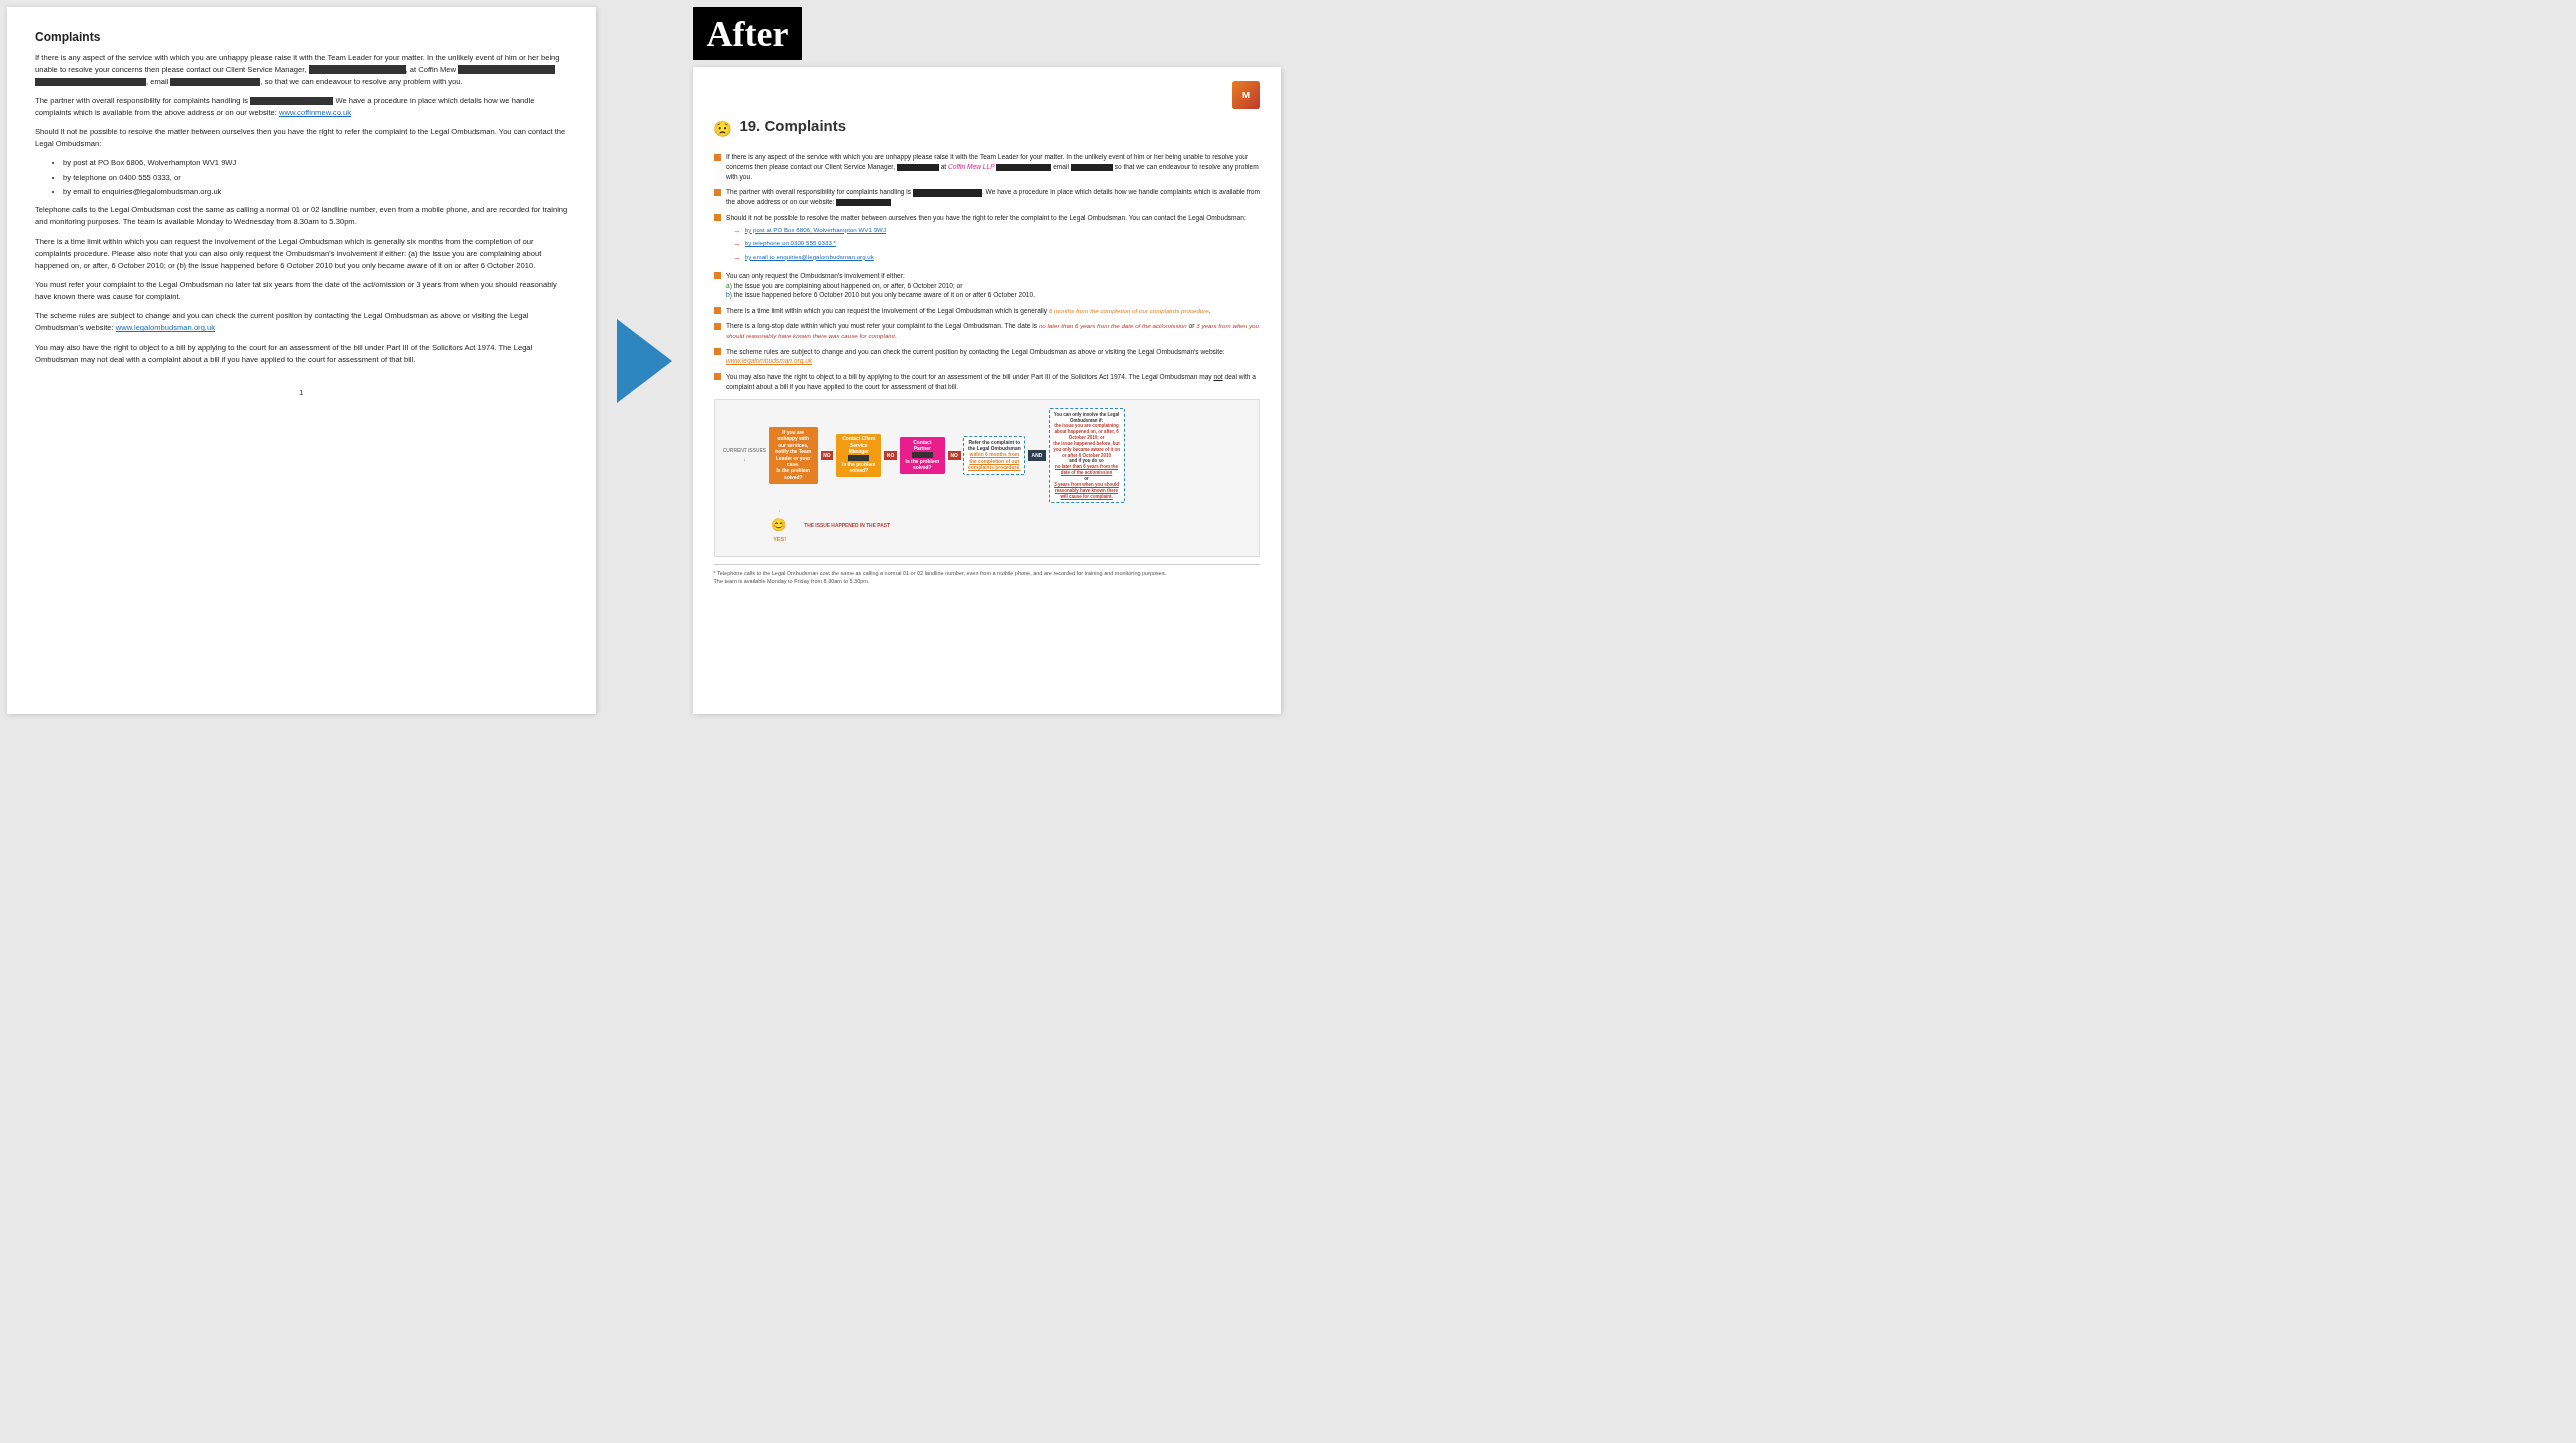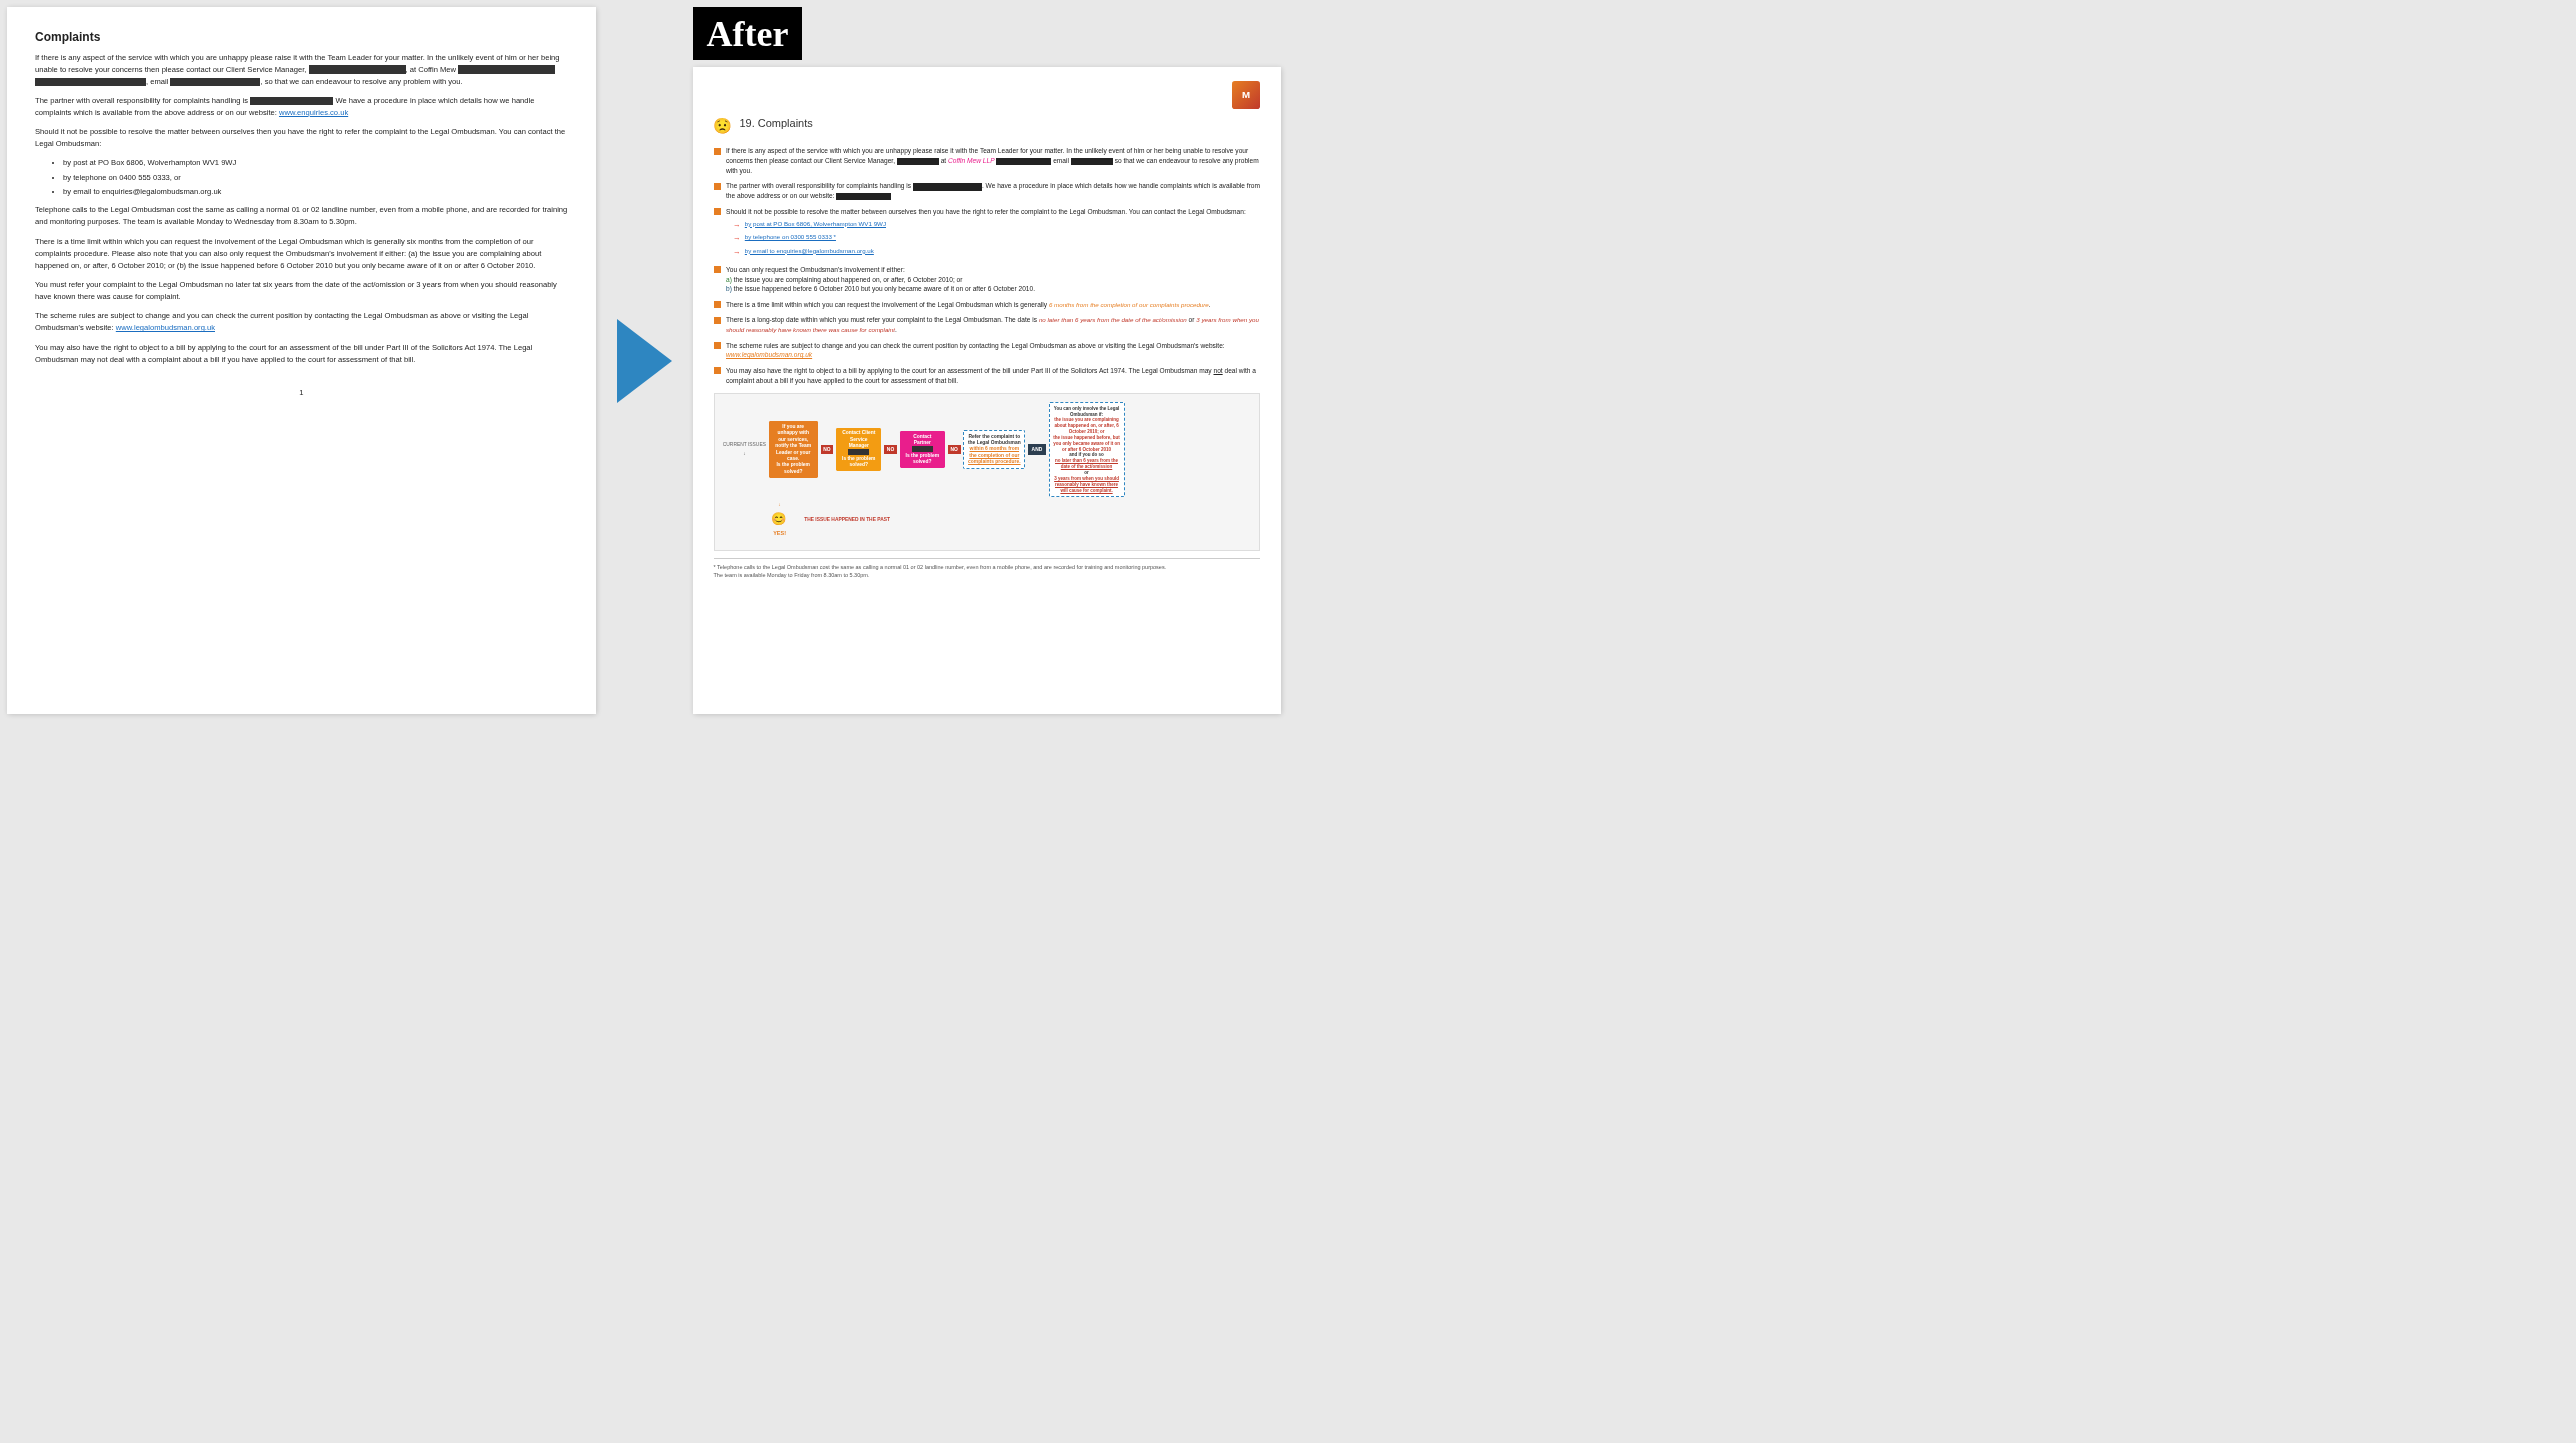--- a/index.html
+++ b/index.html
@@ -97,22 +97,22 @@
       color: #222;
       overflow: hidden;
     }
     .after-header {
       display: flex;
       justify-content: space-between;
       align-items: flex-start;
       margin-bottom: 5.5px;
     }
     .after-section-title {
-      font-size: 11px;
-      font-weight: normal;
+      font-size: 15px;
+      font-weight: bold;
       color: #333;
       margin-bottom: 7px;
       text-align: center;
     }
     .logo-box {
       width: 28px;
       height: 28px;
       background: linear-gradient(135deg, #e67e22, #c0392b);
       border-radius: 2.8px;
       display: flex;
@@ -254,21 +254,21 @@
 <div class="left-panel panel">
   <div class="document-container">
     <div class="section-heading">Complaints</div>
 
     <p class="body-text">
       If there is any aspect of the service with which you are unhappy please raise it with the Team Leader for your matter. In the unlikely event of him or her being unable to resolve your concerns then please contact our Client Service Manager, <span class="redacted redacted-lg">&nbsp;</span>, at Coffin Mew <span class="redacted redacted-lg">&nbsp;</span><br>
       <span class="redacted" style="width:111px;">&nbsp;</span>, email <span class="redacted" style="width:90px;">&nbsp;</span>, so that we can endeavour to resolve any problem with you.
     </p>
 
     <p class="body-text">
-      The partner with overall responsibility for complaints handling is <span class="redacted" style="width:83px;">&nbsp;</span> We have a procedure in place which details how we handle complaints which is available from the above address or on our website: <span class="link-blue">www.enquiries.co.uk</span>
+      The partner with overall responsibility for complaints handling is <span class="redacted" style="width:83px;">&nbsp;</span> We have a procedure in place which details how we handle complaints which is available from the above address or on our website: <span class="link-blue">www.coffinmew.co.uk</span>
     </p>
 
     <p class="body-text">
       Should it not be possible to resolve the matter between ourselves then you have the right to refer the complaint to the Legal Ombudsman. You can contact the Legal Ombudsman:
     </p>
 
     <ul class="bullet-list">
       <li>by post at PO Box 6806, Wolverhampton WV1 9WJ</li>
       <li>by telephone on 0400 555 0333, or</li>
       <li>by email to enquiries@legalombudsman.org.uk</li>

